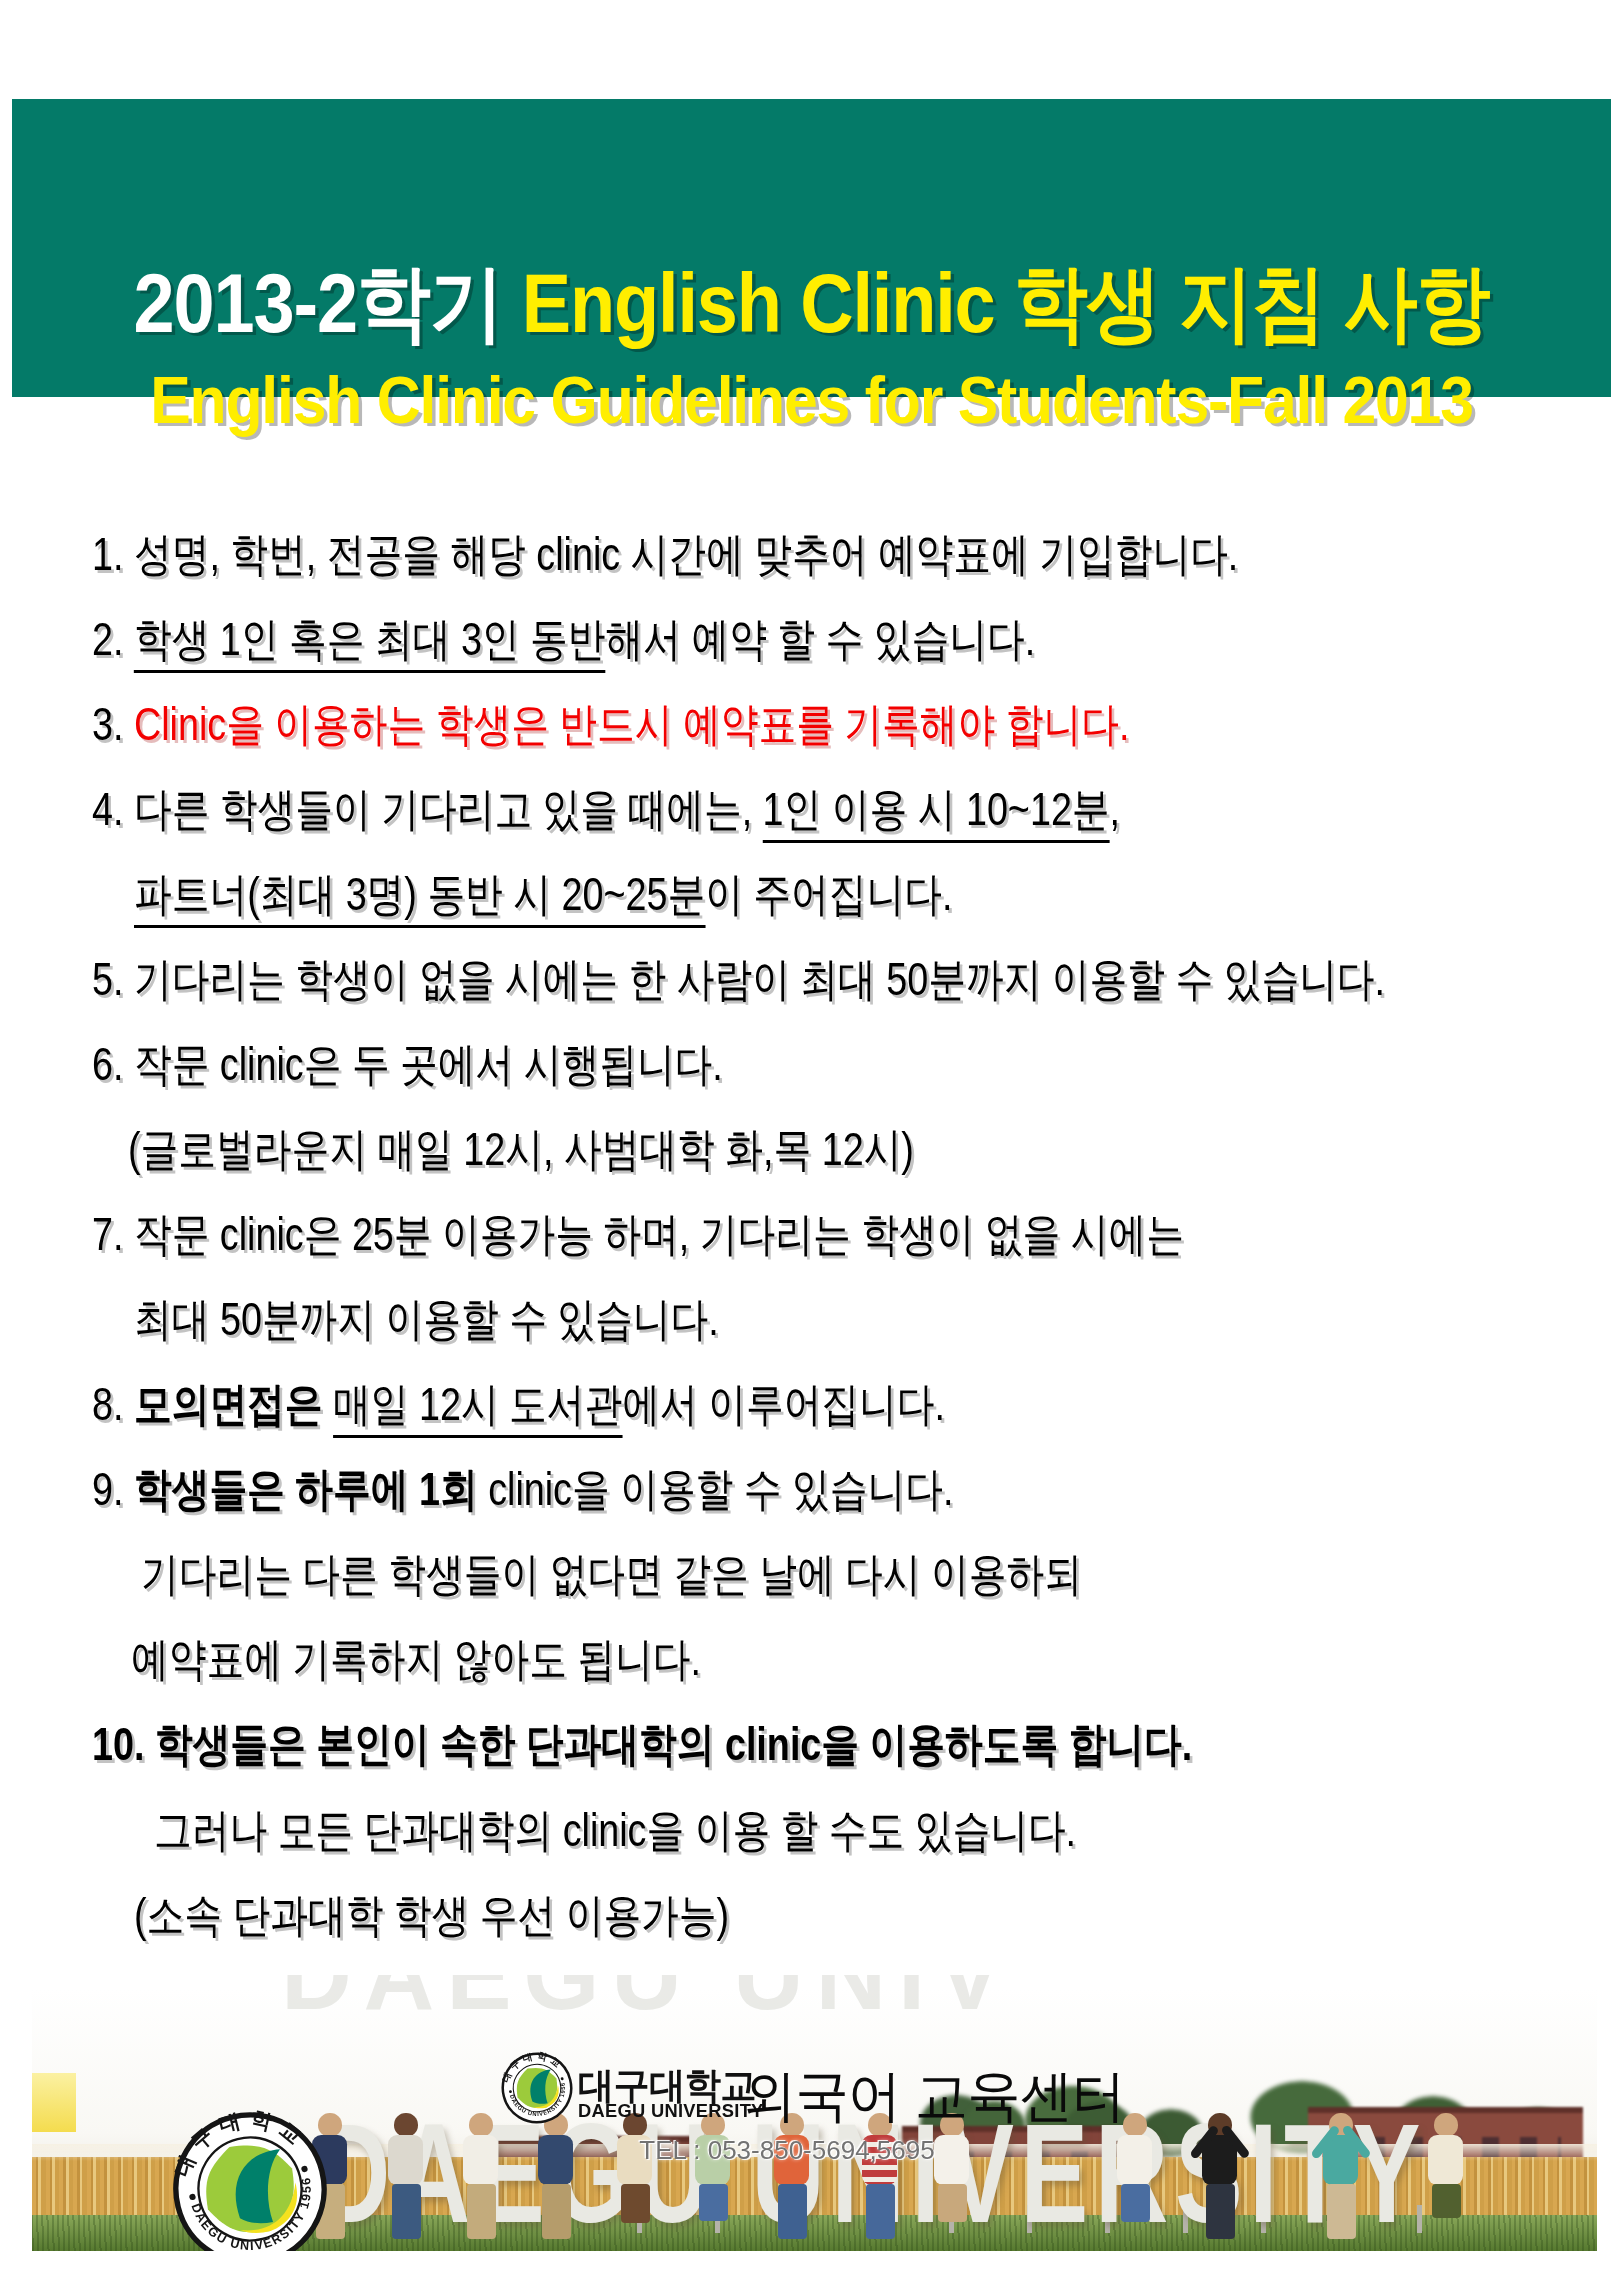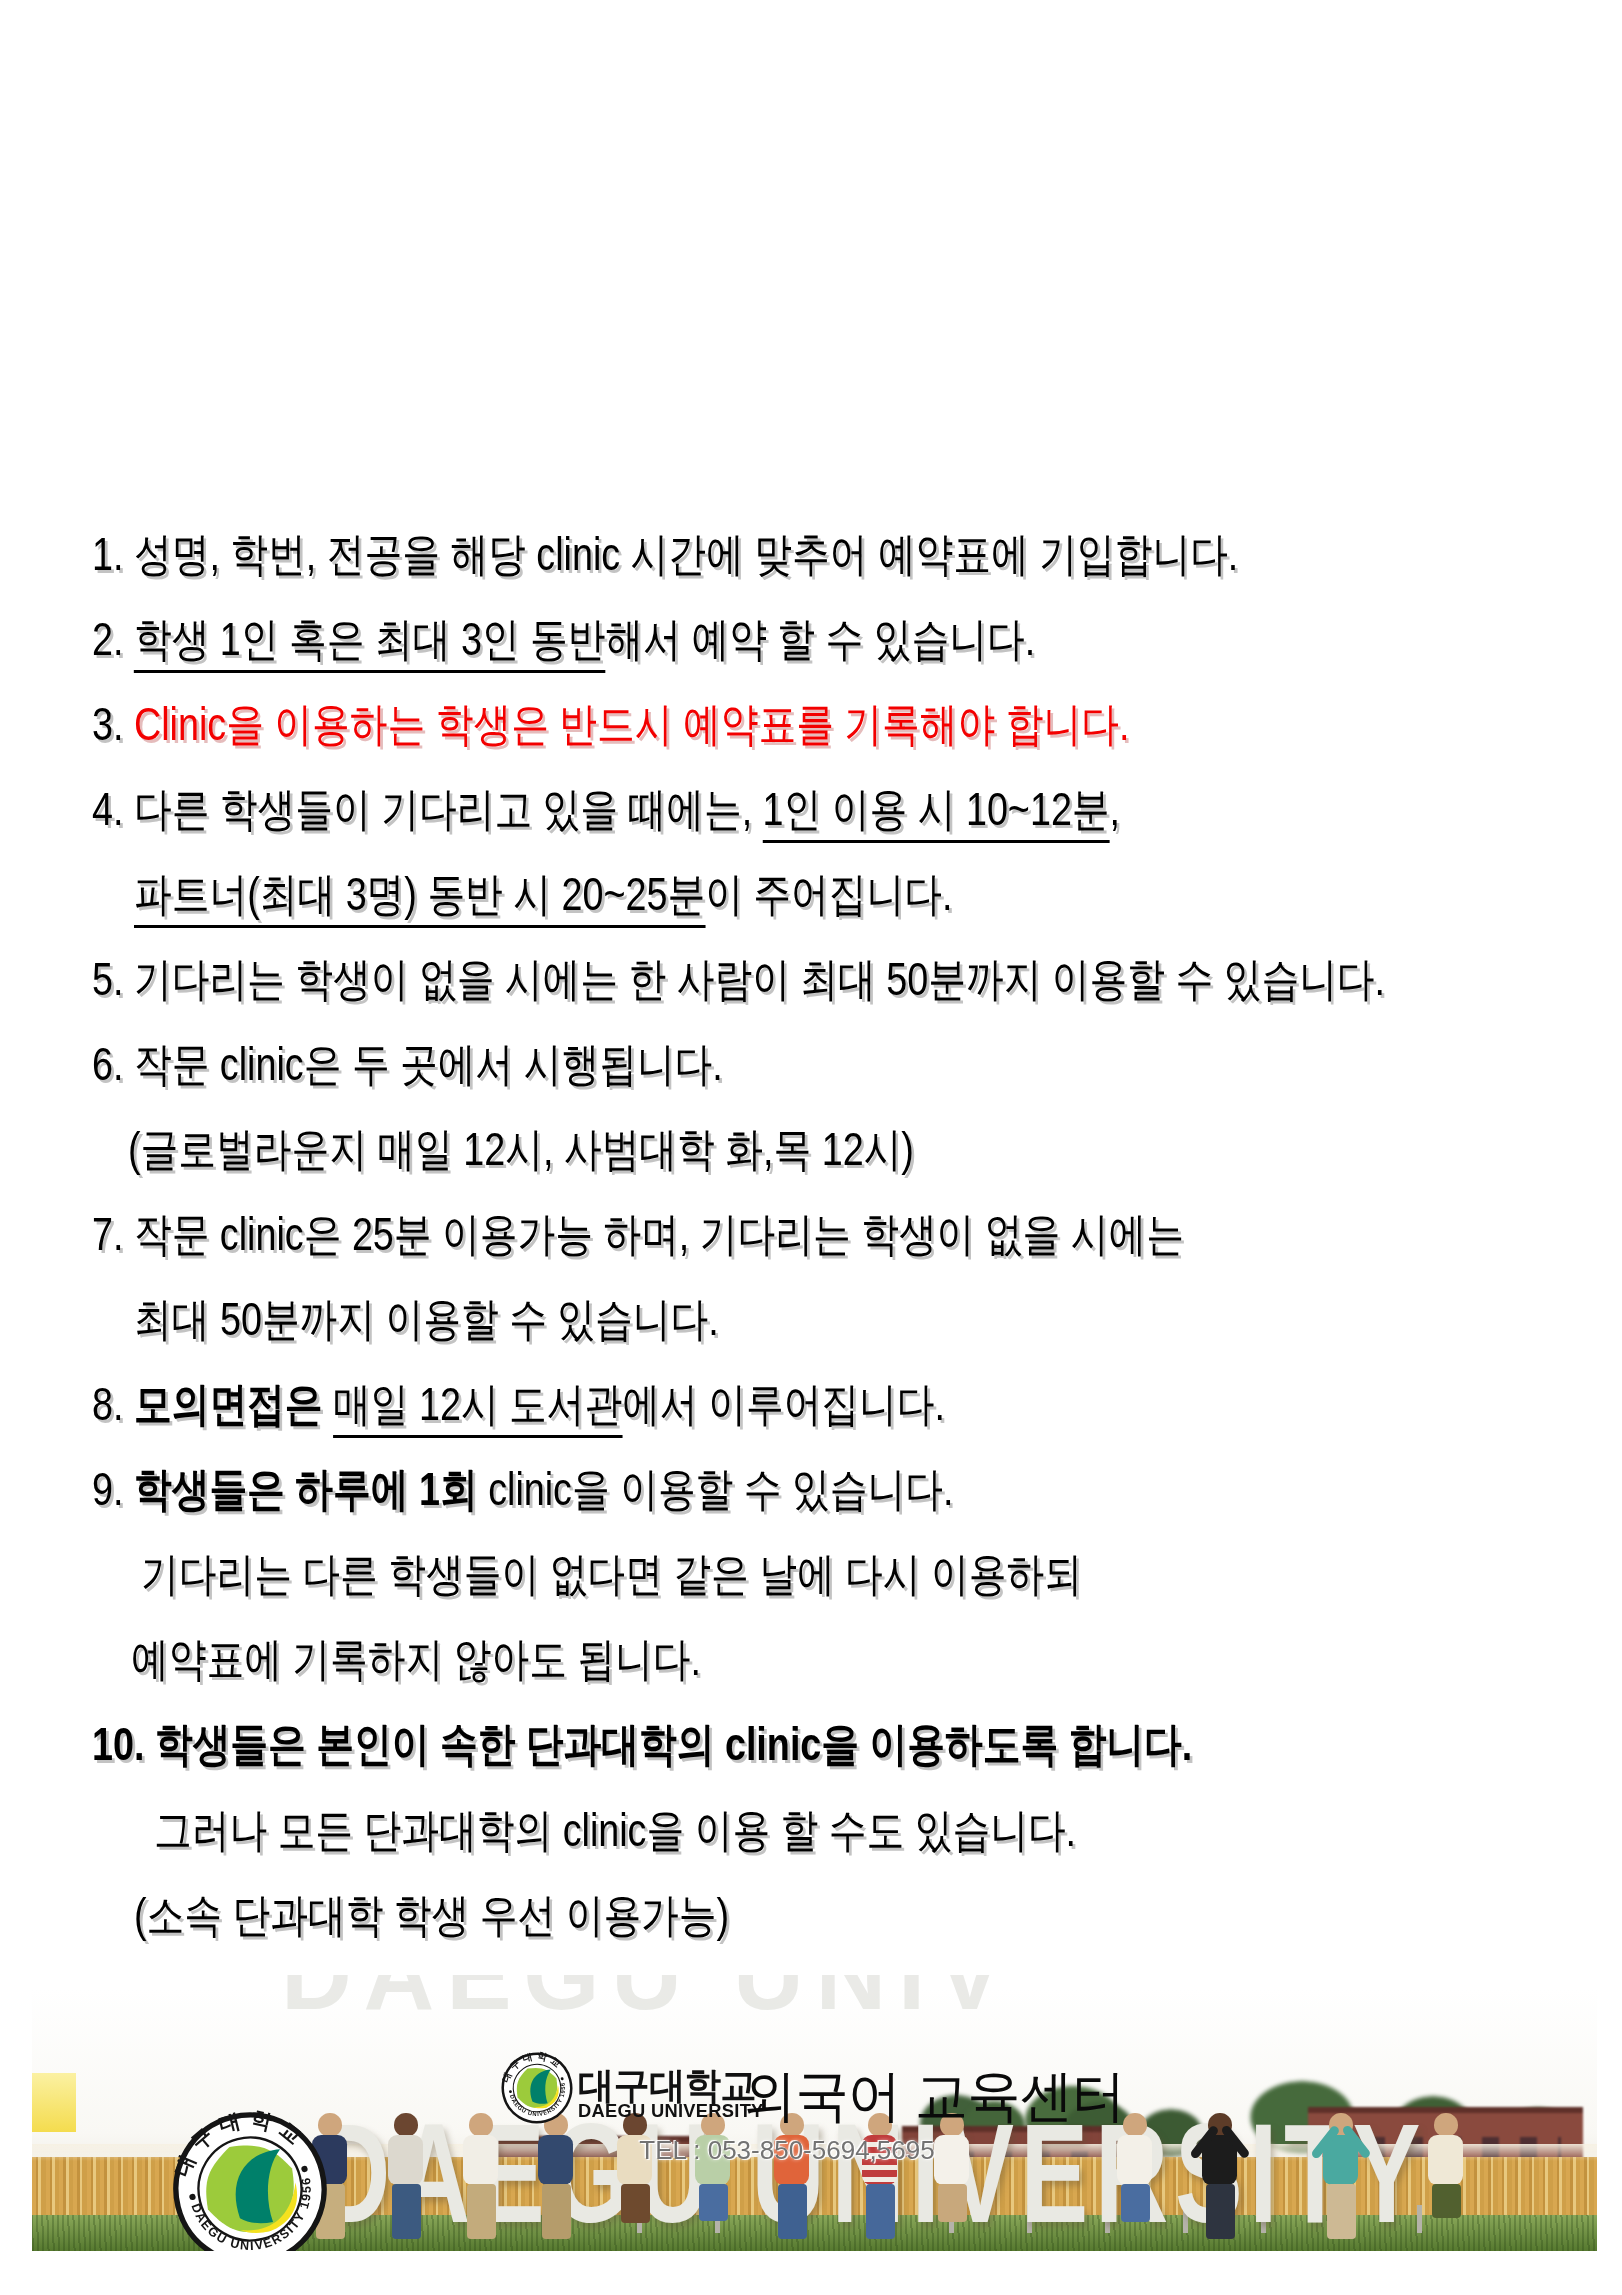--- a/index.html
+++ b/index.html
@@ -106,20 +106,24 @@
        text-shadow:0 0 4.6px #ffffff,1.3px 1.3px 0 rgba(255,255,255,.9),-1.3px -1.3px 0 rgba(255,255,255,.9);}
 
   .ysq{position:absolute;left:32px;top:2073px;width:44px;height:59px;z-index:7;
        background:linear-gradient(#fbf1a2,#f4dc4e);}
 </style>
 </head>
 <body>
 
 <div class="page">
 
+  <div class="banner">
+    <div class="title1"><span>2013-2학기 </span><span class="yellow">English Clinic 학생 지침 사항</span></div>
+    <div class="title2">English Clinic Guidelines for Students-Fall 2013</div>
+  </div>
 
   <div class="line" style="top:522px"><span>1. 성명, 학번, 전공을 해당 clinic 시간에 맞추어 예약표에 기입합니다.</span></div>
   <div class="line" style="top:607px"><span>2. </span><span class="u">학생 1인 혹은 최대 3인 동반</span><span>해서 예약 할 수 있습니다.</span></div>
   <div class="line" style="top:692px"><span>3. </span><span class="red">Clinic을 이용하는 학생은 반드시 예약표를 기록해야 합니다.</span></div>
   <div class="line" style="top:777px"><span>4. 다른 학생들이 기다리고 있을 때에는, </span><span class="u">1인 이용 시 10~12분</span><span>,</span></div>
   <div class="line indent" style="top:862px"><span class="u">파트너(최대 3명) 동반 시 20~25분</span><span>이 주어집니다.</span></div>
   <div class="line" style="top:947px"><span>5. 기다리는 학생이 없을 시에는 한 사람이 최대 50분까지 이용할 수 있습니다.</span></div>
   <div class="line" style="top:1032px"><span>6. 작문 clinic은 두 곳에서 시행됩니다.</span></div>
   <div class="line indent" style="top:1117px;left:128px"><span>(글로벌라운지 매일 12시, 사범대학 화,목 12시)</span></div>
   <div class="line" style="top:1202px"><span>7. 작문 clinic은 25분 이용가능 하며, 기다리는 학생이 없을 시에는</span></div>

